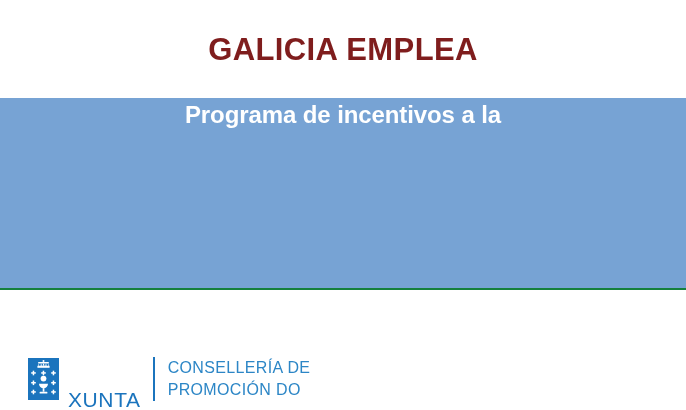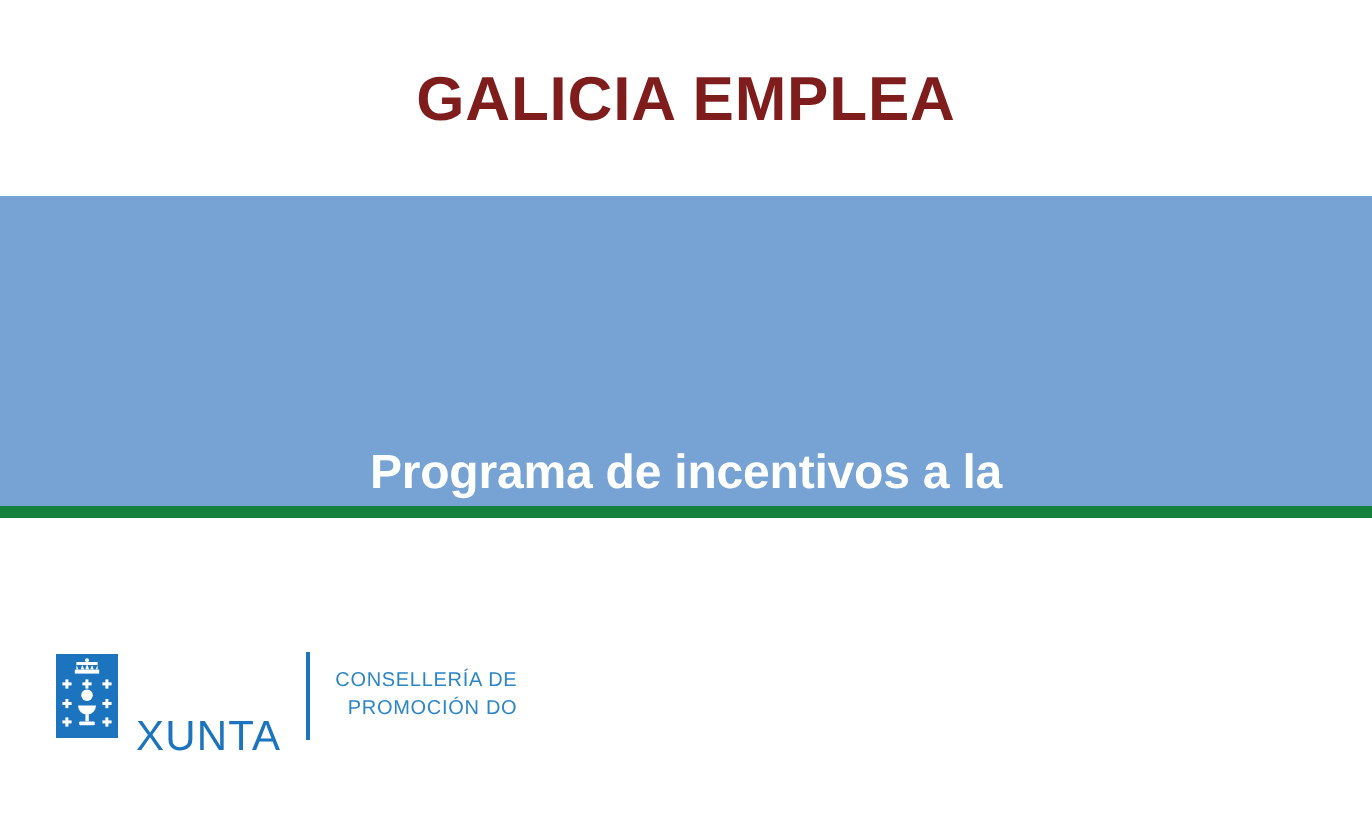--- a/index.html
+++ b/index.html
@@ -30,27 +30,27 @@
     font-weight: bold;
     letter-spacing: 0.4px;
     line-height: 1;
     text-align: center;
     white-space: nowrap;
   }
 
   
   .banner {
     position: relative;
-    height: 161px;
+    height: 192px;
     background: #77a3d4;
     display: flex;
-    align-items: flex-end;
+    align-items: flex-start;
     justify-content: center;
     box-sizing: border-box;
-    border-bottom: 6px solid #15803d;
+    border-bottom: 2px solid #15803d;
   }
   .banner-text {
     color: #ffffff;
     font-size: 24px;
     font-weight: bold;
     line-height: 1.38;
     text-align: center;
     padding: 0 18px;
     letter-spacing: -0.1px;
     width: 100%;
@@ -99,25 +99,24 @@
   .lockup-divider {
     width: 2px;
     height: 44px;
     background: #1b74bd;
     margin: 0 13px 0 12px;
     flex: 0 0 auto;
   }
 
   .conselleria {
     color: #2c86c6;
-    font-size: 10px;
+    font-size: 16px;
     line-height: 1.42;
     letter-spacing: 0.35px;
     white-space: nowrap;
-    text-align: right;
   }
   .conselleria span { display: block; }
 </style>
 </head>
 <body>
 
 <div class="header">
   <div class="header-title">GALICIA EMPLEA</div>
 </div>
 

